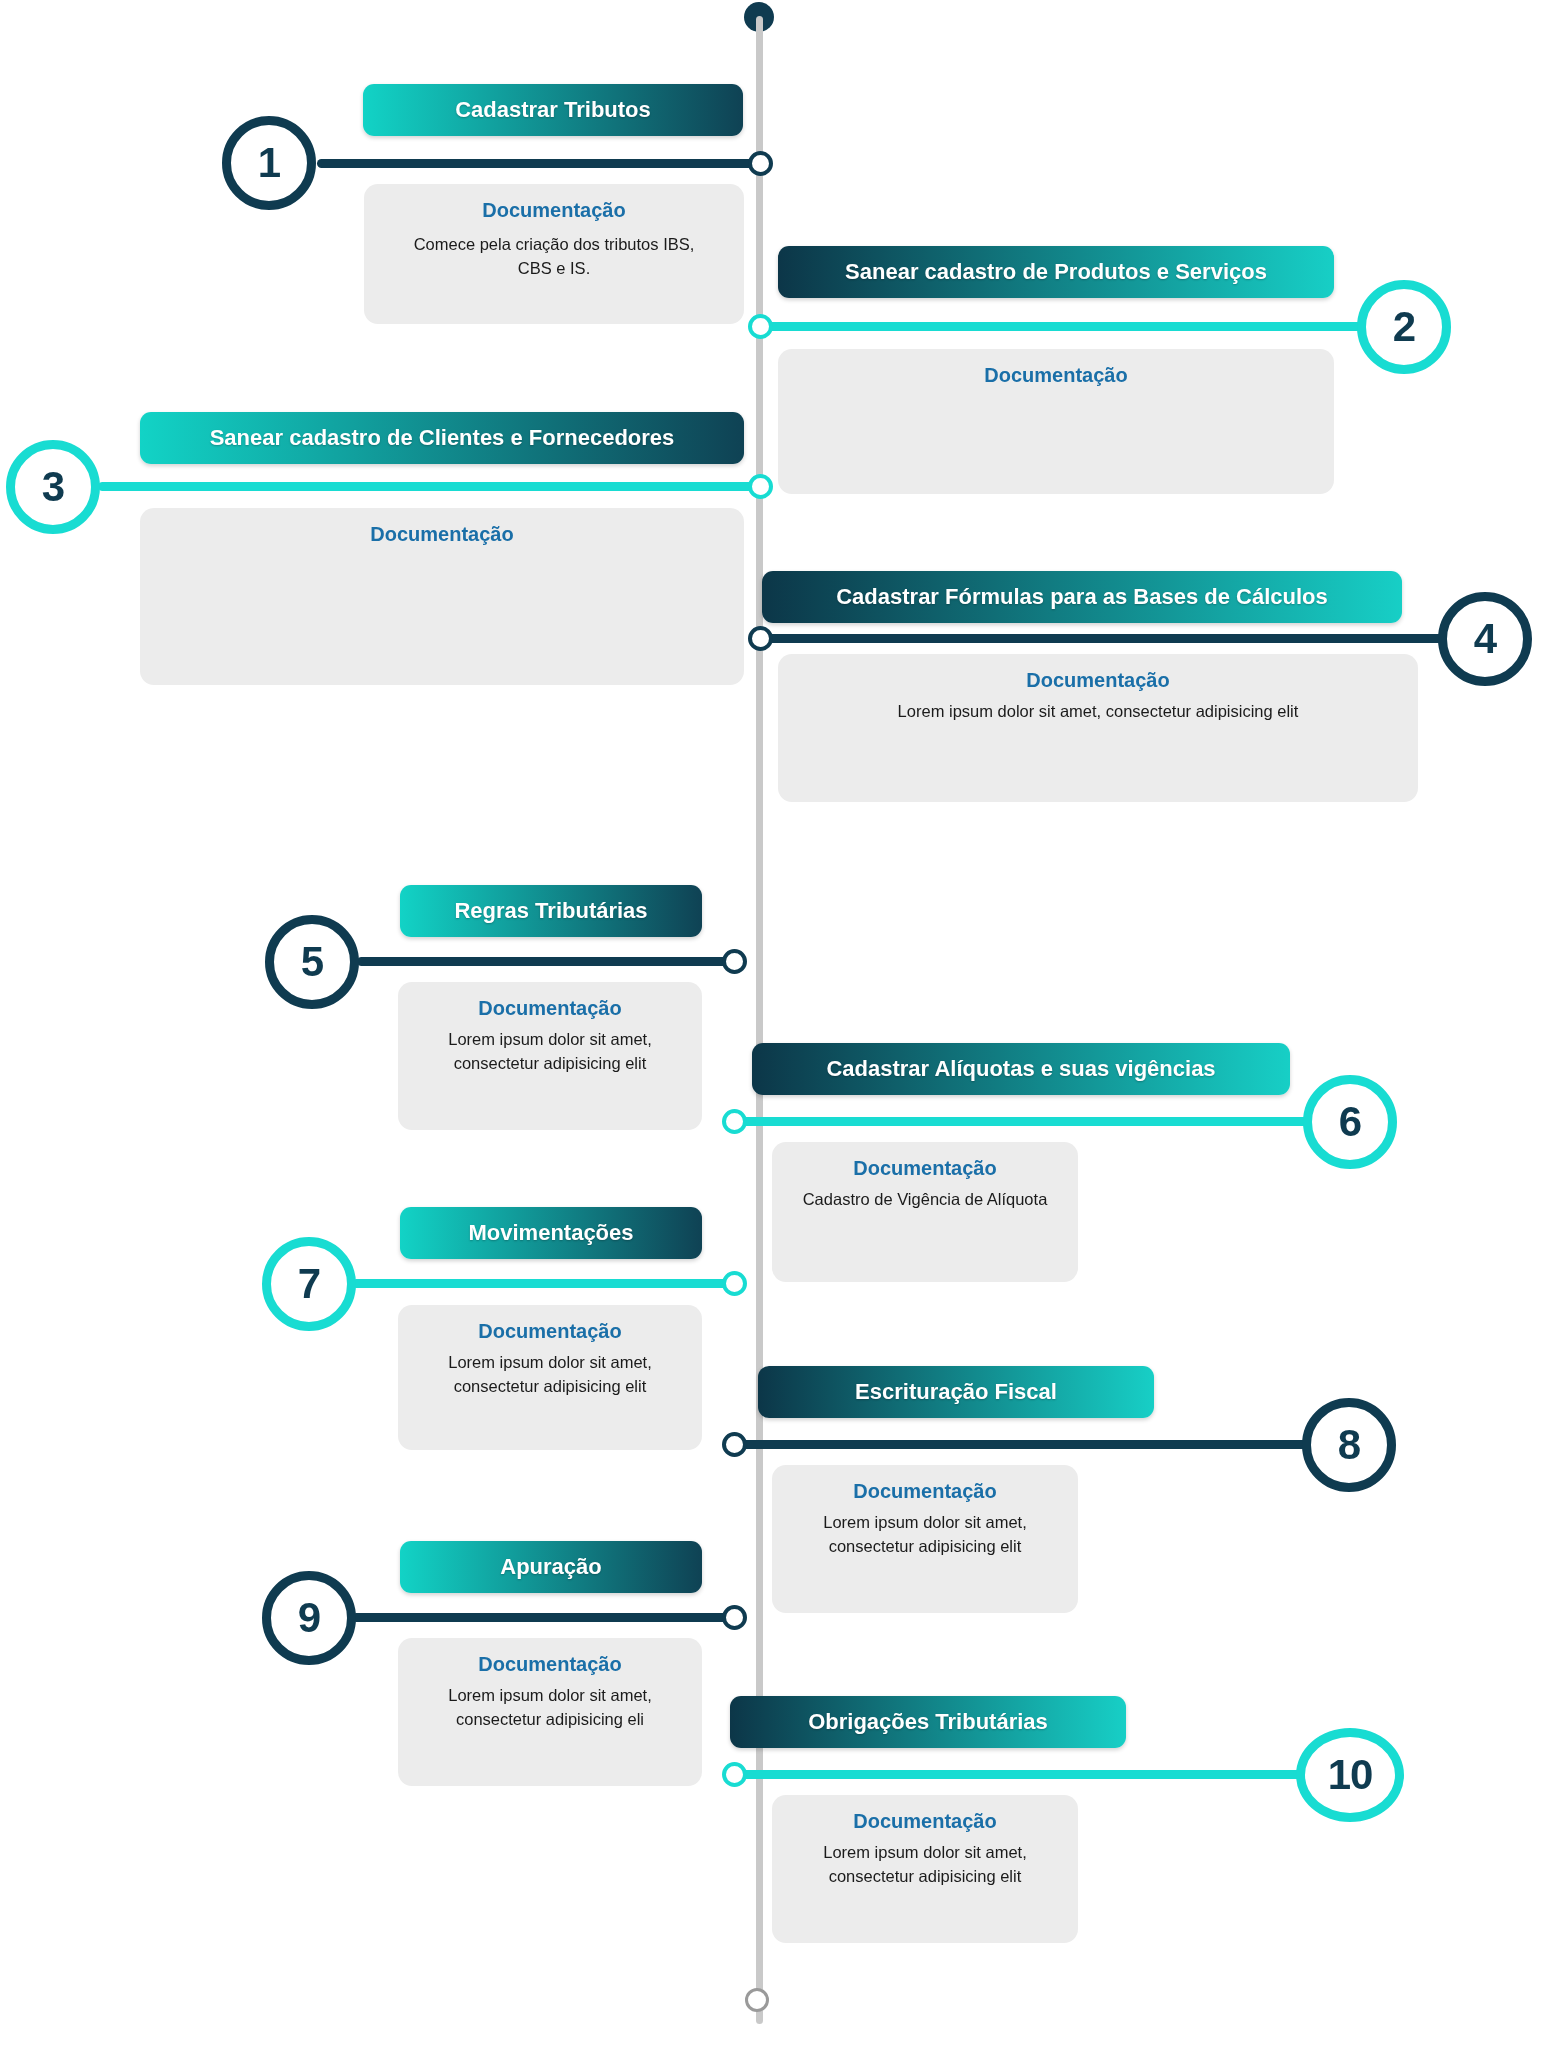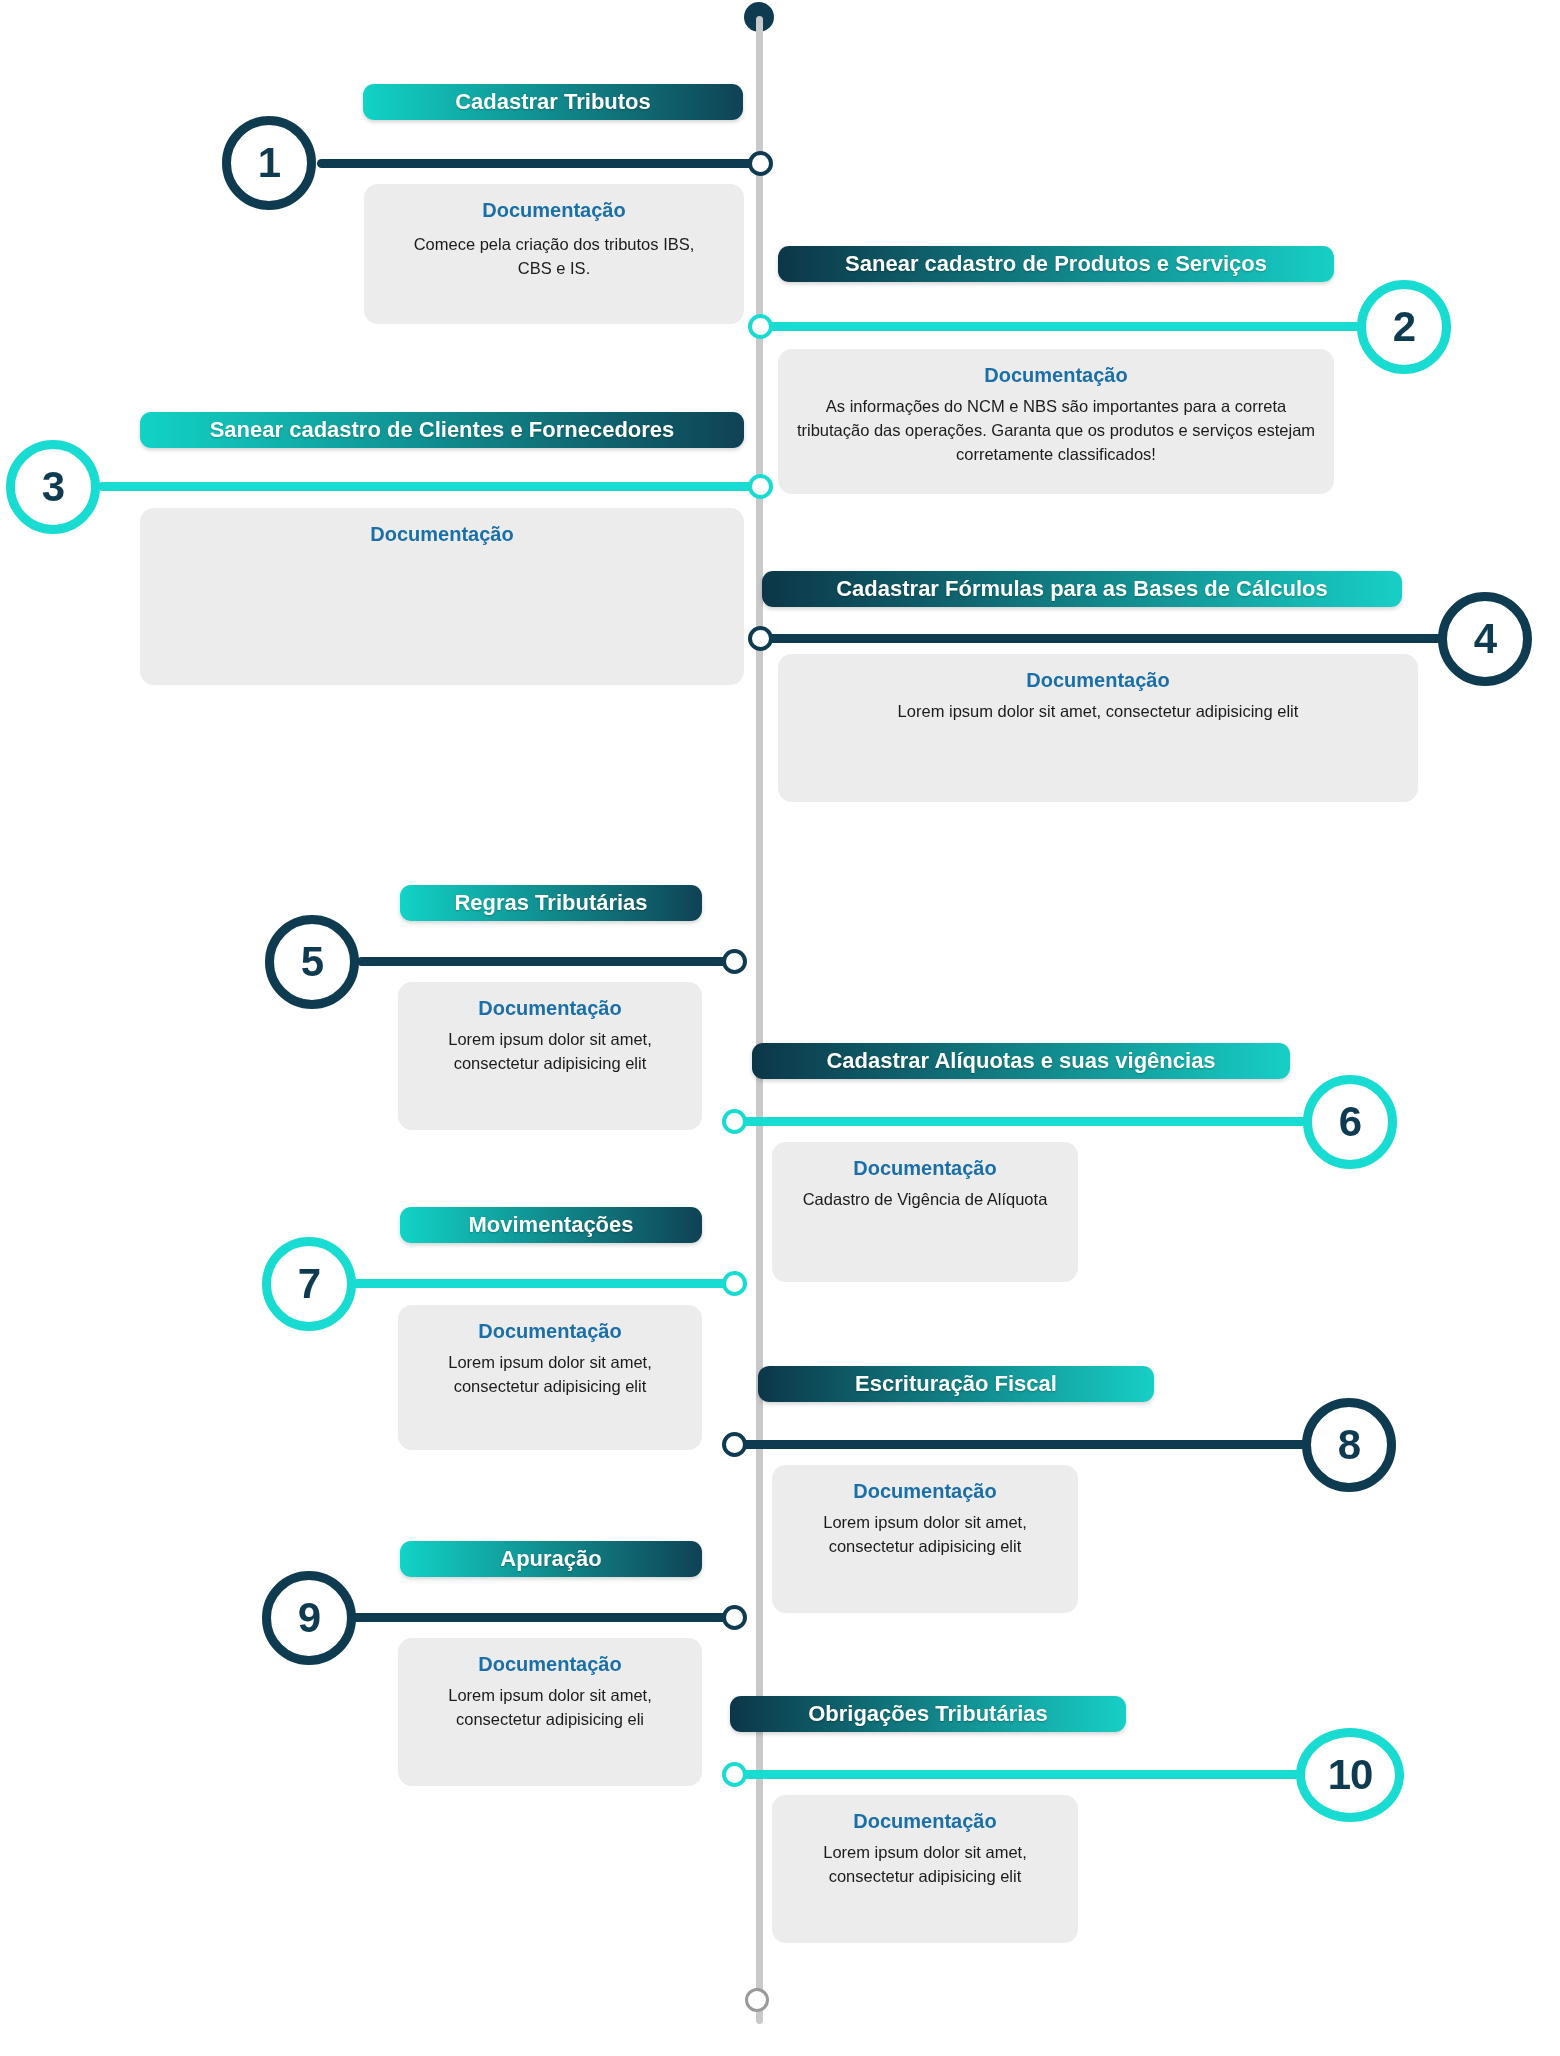--- a/index.html
+++ b/index.html
@@ -45,21 +45,21 @@
     background:#ffffff;box-sizing:border-box;
     display:flex;align-items:center;justify-content:center;
     font-weight:bold;font-size:42px;letter-spacing:-1px;
   }
   .numcircle.navy{border:9px solid #0f3b50;color:#0f3b50;}
   .numcircle.teal{border:9px solid #18dcd2;color:#0f3b50;}
   .numcircle.wide{width:108px;}
 
   
   .title-pill{
-    position:absolute;height:36px;border-radius:11px;
+    position:absolute;height:52px;border-radius:11px;
     display:flex;align-items:center;justify-content:center;
     color:#ffffff;font-weight:bold;font-size:22px;
     text-shadow:0 1px 2px rgba(0,0,0,.25);
     padding:0 28px;box-sizing:border-box;
     box-shadow:0 2px 4px rgba(0,0,0,.18);
   }
   .g-teal-navy{background:linear-gradient(90deg,#12d3c6 0%,#0f4254 100%);}
   .g-navy-teal{background:linear-gradient(90deg,#0c3648 0%,#17cfc6 100%);}
 
   
@@ -96,21 +96,20 @@
   </div>
 
   <div class="step">
     <div class="title-pill g-navy-teal" style="left:778px;top:246px;width:556px;">Sanear cadastro de Produtos e Serviços</div>
     <div class="rail navy" style="left:763px;top:323px;width:0px;"></div>
     <div class="rail teal" style="left:763px;top:322px;width:610px;"></div>
     <div class="numcircle teal" style="left:1357px;top:280px;">2</div>
     <div class="node teal" style="left:748px;top:314px;"></div>
     <div class="doccard" style="left:778px;top:349px;width:556px;height:145px;">
       <div class="doc-head">Documentação</div>
-      <div class="doc-body">As informações do NCM e NBS são importantes para a correta tributação das operações. Garanta que os produtos e serviços estejam corretamente classificados!</div>
     </div>
   </div>
 
   <div class="step">
     <div class="title-pill g-teal-navy" style="left:140px;top:412px;width:604px;">Sanear cadastro de Clientes e Fornecedores</div>
     <div class="rail teal" style="left:98px;top:482px;width:667px;"></div>
     <div class="numcircle teal" style="left:6px;top:440px;">3</div>
     <div class="node teal" style="left:748px;top:474px;"></div>
     <div class="doccard" style="left:140px;top:508px;width:604px;height:177px;">
       <div class="doc-head">Documentação</div>

